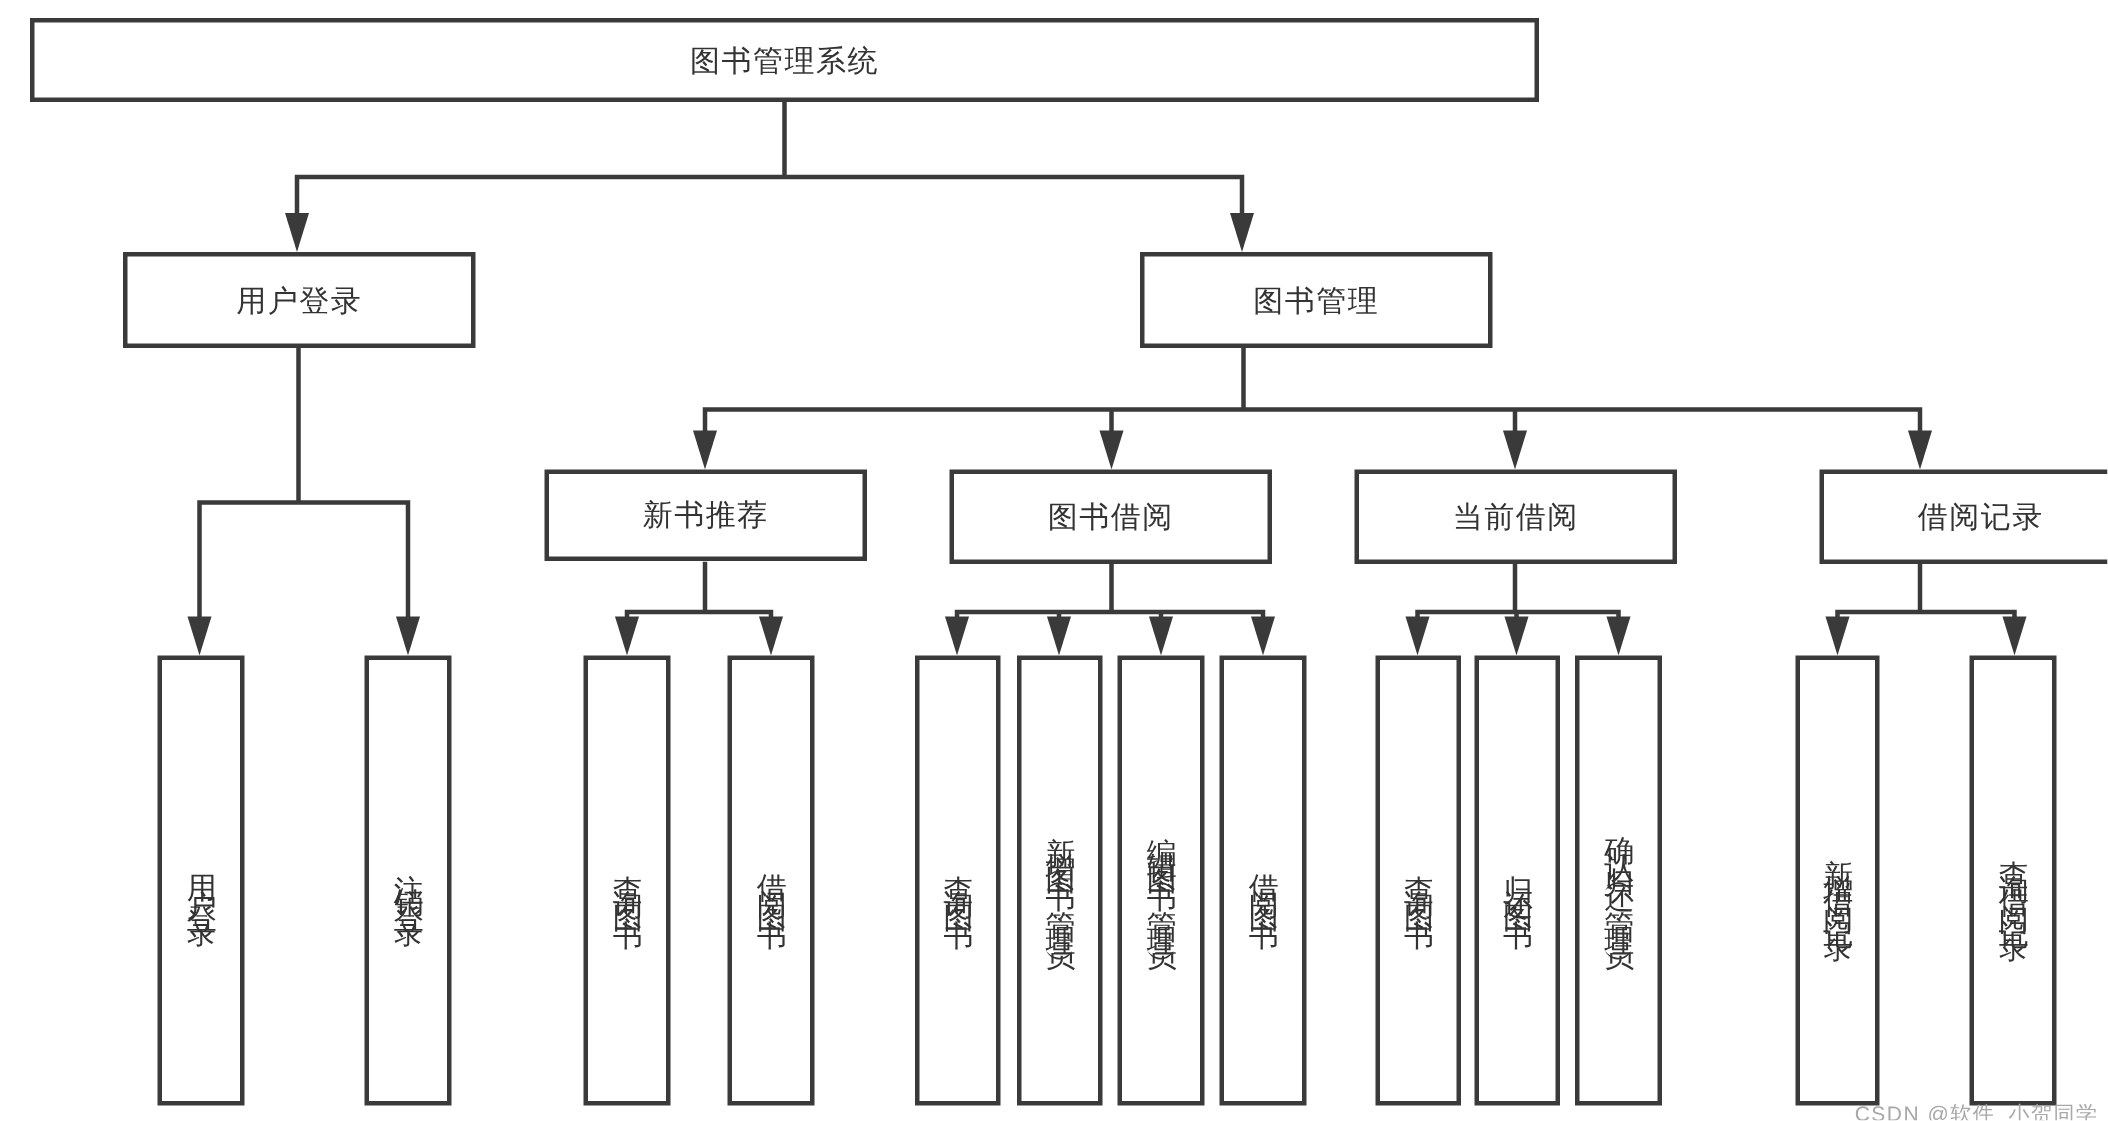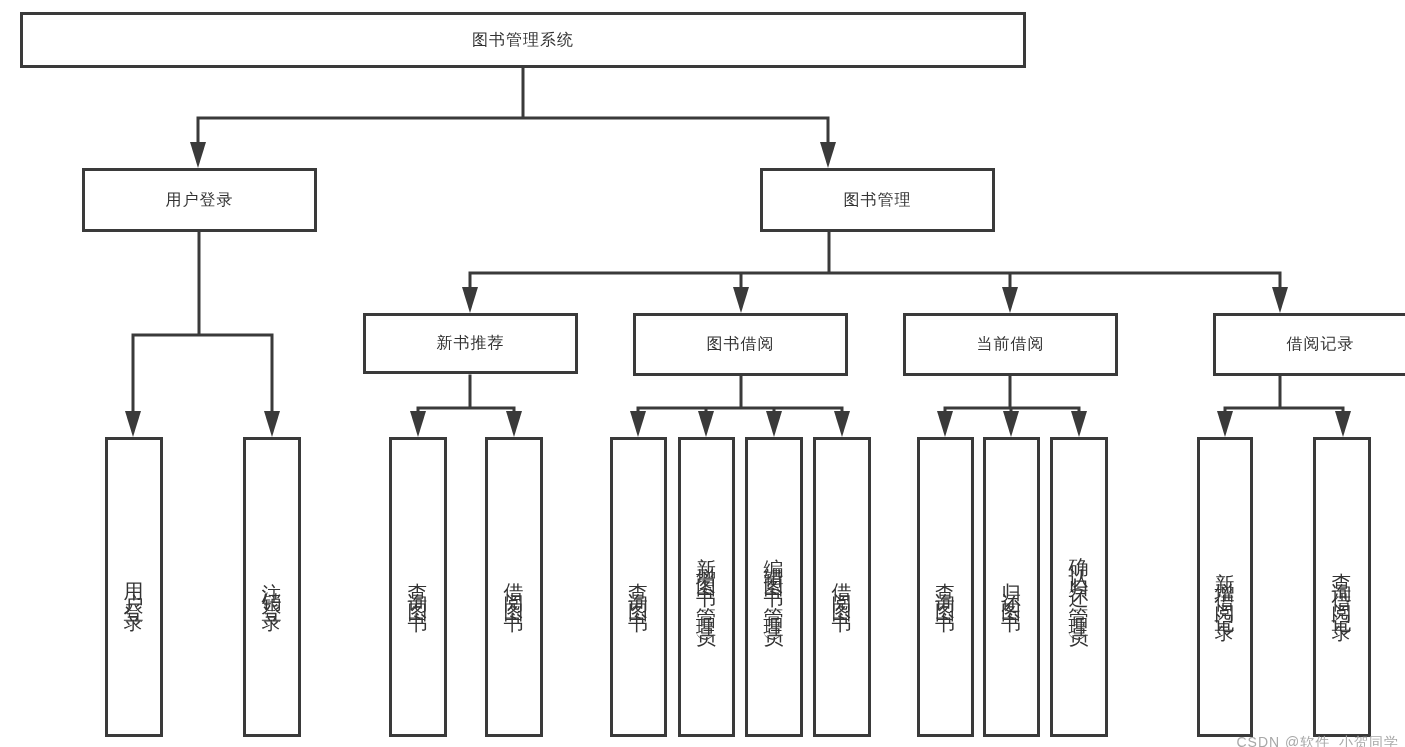--- a/index.html
+++ b/index.html
@@ -19,21 +19,21 @@
   .connectors{position:absolute;left:0;top:0;width:1405px;height:747px;}
   .box{
     position:absolute;
     box-sizing:border-box;
     border:3px solid var(--line);
     background:var(--bg);
     display:flex;
     align-items:center;
     justify-content:center;
   }
-  .box-h{font-size:16px;letter-spacing:1px;color:var(--text);}
+  .box-h{font-size:20px;letter-spacing:1px;color:var(--text);}
   .box-v{font-size:20px;color:var(--text);}
   .box-v .vtext{
     writing-mode:vertical-rl;
     text-orientation:mixed;
     letter-spacing:10px;
     line-height:1;
     white-space:nowrap;
   }
   .watermark{
     position:absolute;

